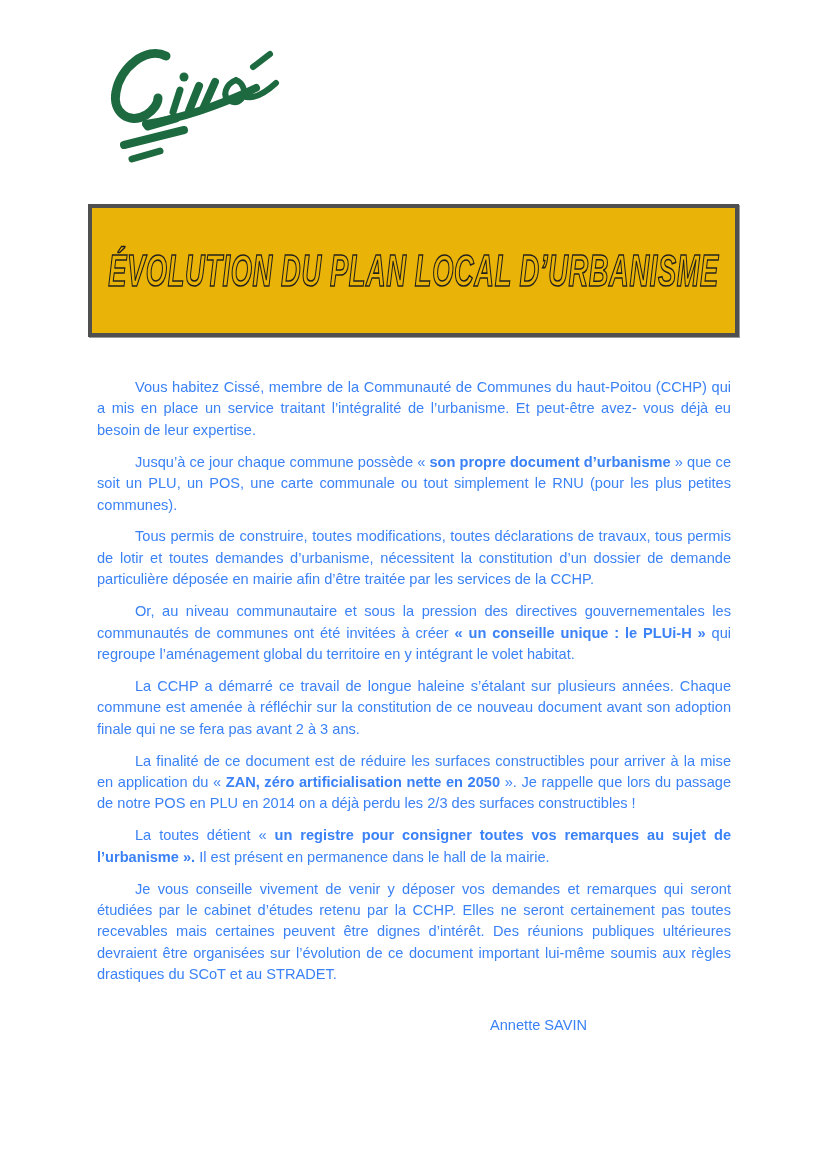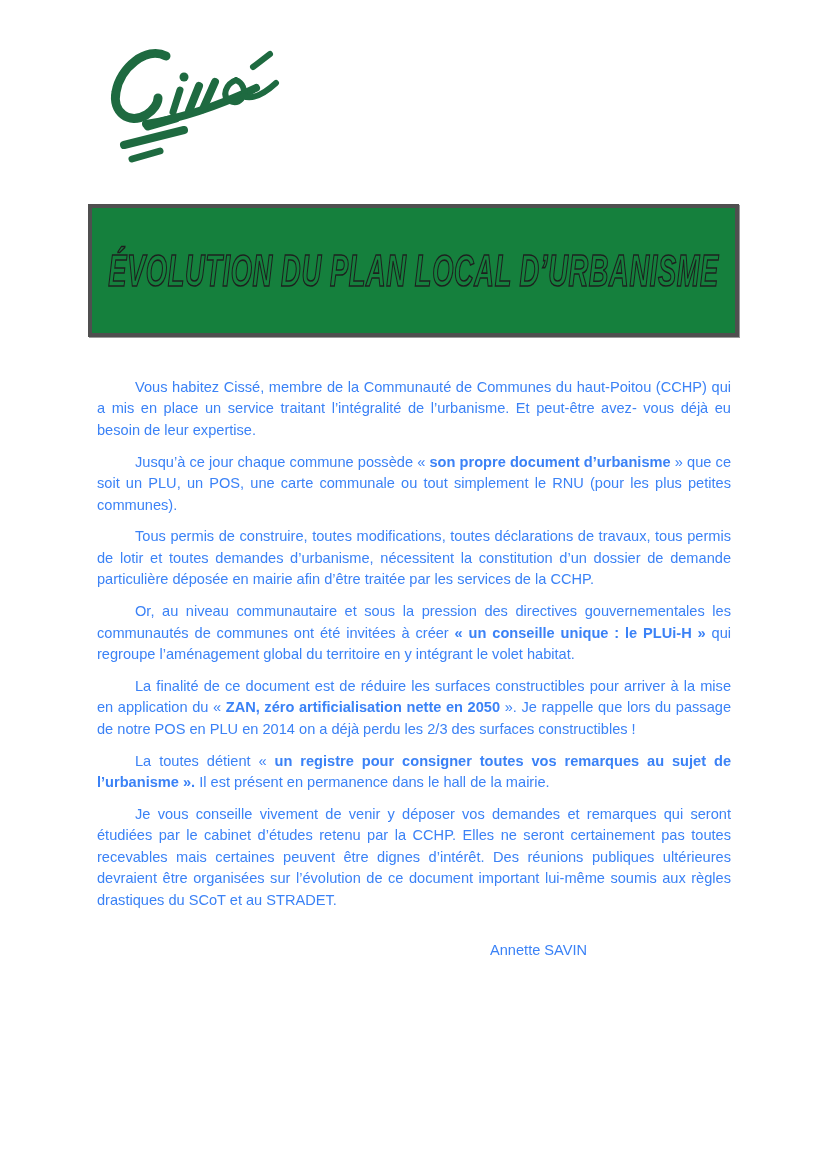--- a/index.html
+++ b/index.html
@@ -74,30 +74,31 @@
       <path class="lg" d="M141,56 C150,60 162,54 174,43" stroke-width="6" stroke="#1e6a40"></path>
 
       <path class="lg" d="M151,27 L168,14" stroke-width="6" stroke="#1e6a40"></path>
 
       <path class="lg" d="M46,86 L74,78" stroke-width="9" stroke="#1e6a40"></path>
       <path class="lg" d="M22,105 L82,90" stroke-width="8" stroke="#1e6a40"></path>
       <path class="lg" d="M30,119 L58,111" stroke-width="7" stroke="#1e6a40"></path>
     </svg>
   </div>
 
-  <div class="title-box" style="background: #15803d; border-color: rgb(79, 79, 79);">
+  <div class="title-box" style="background: #eab308; border-color: rgb(79, 79, 79);">
     <span class="title-text">ÉVOLUTION DU PLAN LOCAL D’URBANISME</span>
   </div>
 
   <div class="body-text">
     <div id="paragraph-host">
         <p><span>Vous habitez Cissé, membre de la Communauté de Communes du haut-Poitou (CCHP) qui a mis en place un service traitant l’intégralité de l’urbanisme. Et peut-être avez- vous déjà eu besoin de leur expertise.</span></p>
         <p><span>Jusqu’à ce jour chaque commune possède « </span><span class="em">son propre document d’urbanisme</span><span> » que ce soit un PLU, un POS, une carte communale ou tout simplement le RNU (pour les plus petites communes).</span></p>
         <p><span>Tous permis de construire, toutes modifications, toutes déclarations de travaux, tous permis de lotir et toutes demandes d’urbanisme, nécessitent la constitution d’un dossier de demande particulière déposée en mairie afin d’être traitée par les services de la CCHP.</span></p>
         <p><span>Or, au niveau communautaire et sous la pression des directives gouvernementales les communautés de communes ont été invitées à créer </span><span class="em">« un conseille unique : le PLUi-H »</span><span> qui regroupe l’aménagement global du territoire en y intégrant le volet habitat.</span></p>
+        <p><span>La CCHP a démarré ce travail de longue haleine s’étalant sur plusieurs années. Chaque commune est amenée à réfléchir sur la constitution de ce nouveau document avant son adoption finale qui ne se fera pas avant 2 à 3 ans.</span></p>
         <p><span>La finalité de ce document est de réduire les surfaces constructibles pour arriver à la mise en application du « </span><span class="em">ZAN, zéro artificialisation nette en 2050</span><span> ». Je rappelle que lors du passage de notre POS en PLU en 2014 on a déjà perdu les 2/3 des surfaces constructibles !</span></p>
         <p><span>La toutes détient « </span><span class="em">un registre pour consigner toutes vos remarques au sujet de l’urbanisme ».</span><span> Il est présent en permanence dans le hall de la mairie.</span></p>
         <p><span>Je vous conseille vivement de venir y déposer vos demandes et remarques qui seront étudiées par le cabinet d’études retenu par la CCHP. Elles ne seront certainement pas toutes recevables mais certaines peuvent être dignes d’intérêt. Des réunions publiques ultérieures devraient être organisées sur l’évolution de ce document important lui-même soumis aux règles drastiques du SCoT et au STRADET.</span></p>
       </div>
     <div class="signature">
       <span>Annette SAVIN</span>
     </div>
   </div>
 
 </div>

